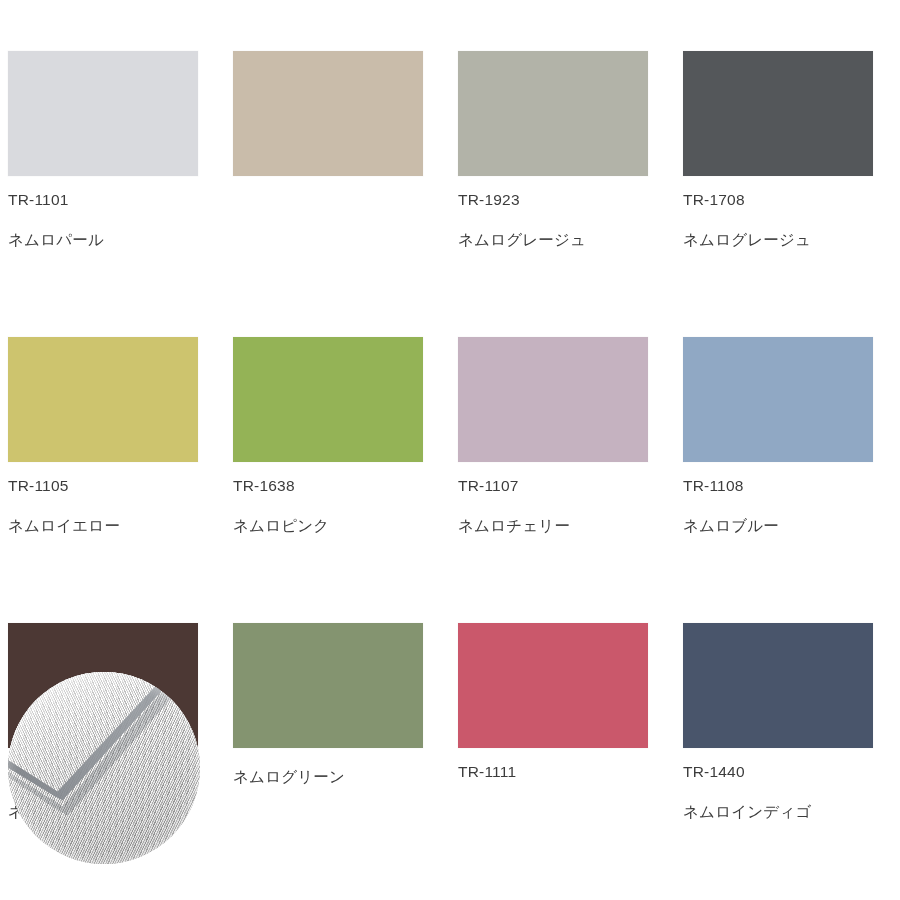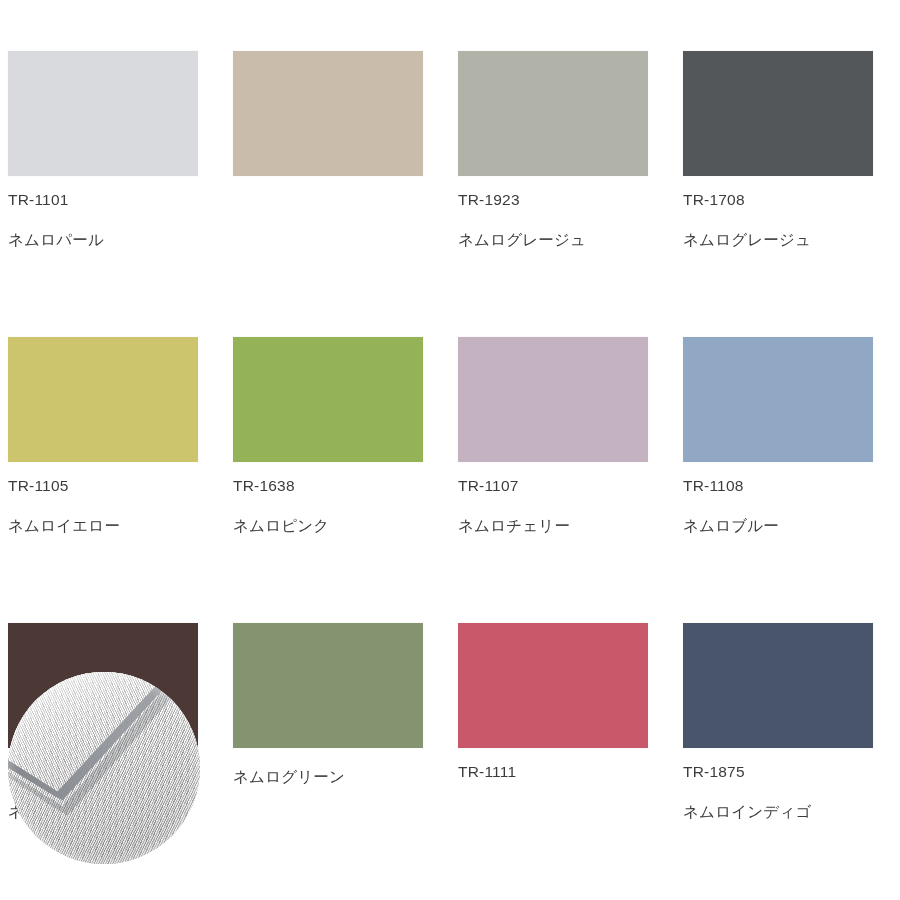--- a/index.html
+++ b/index.html
@@ -269,21 +269,21 @@
       </div>
       <div class="swatch-cell">
         <div class="swatch-chip" style="background-color: rgb(202, 88, 107);"></div>
         <div class="swatch-caption">
           <span class="swatch-code">TR-1111</span>
         </div>
       </div>
       <div class="swatch-cell">
         <div class="swatch-chip" style="background-color: rgb(73, 85, 107);"></div>
         <div class="swatch-caption">
-          <span class="swatch-code">TR-1875</span>
+          <span class="swatch-code">TR-1440</span>
           <span class="swatch-name">ネムロインディゴ</span>
         </div>
       </div>
     </div>
 
   <div class="texture-wrap">
     <div class="texture-circle">
       <div class="weave-base"></div>
       <div class="fabric-flap"></div>
       <div class="fold-shadow"></div>

